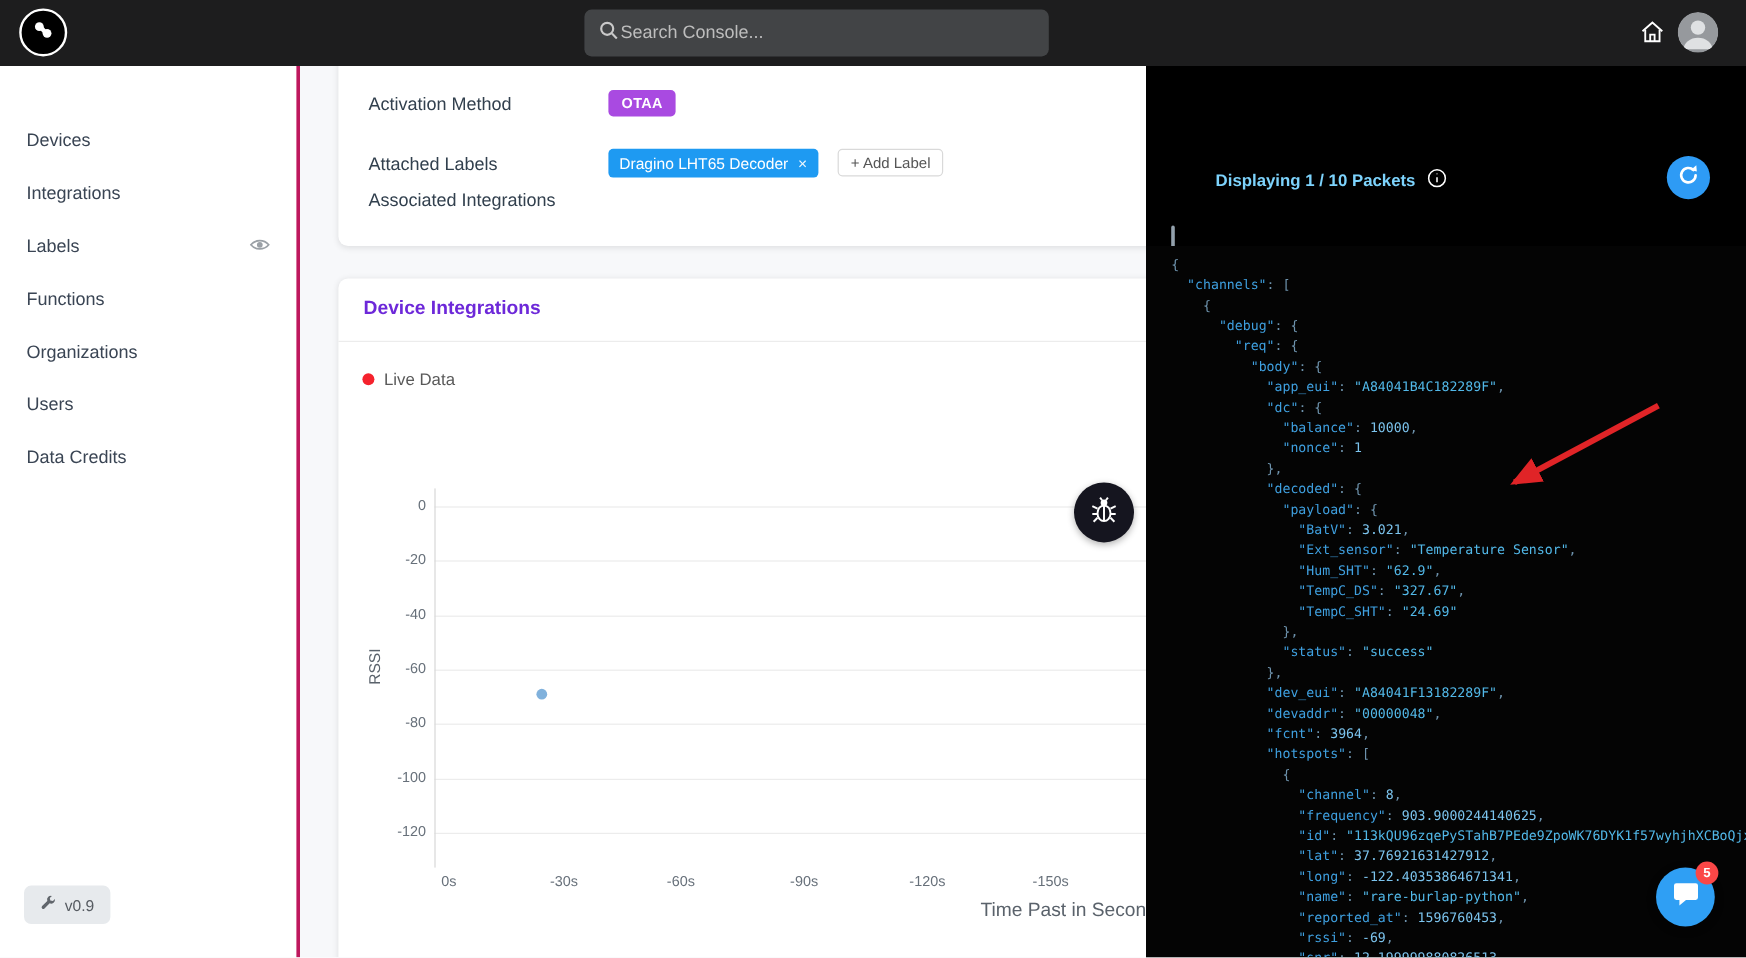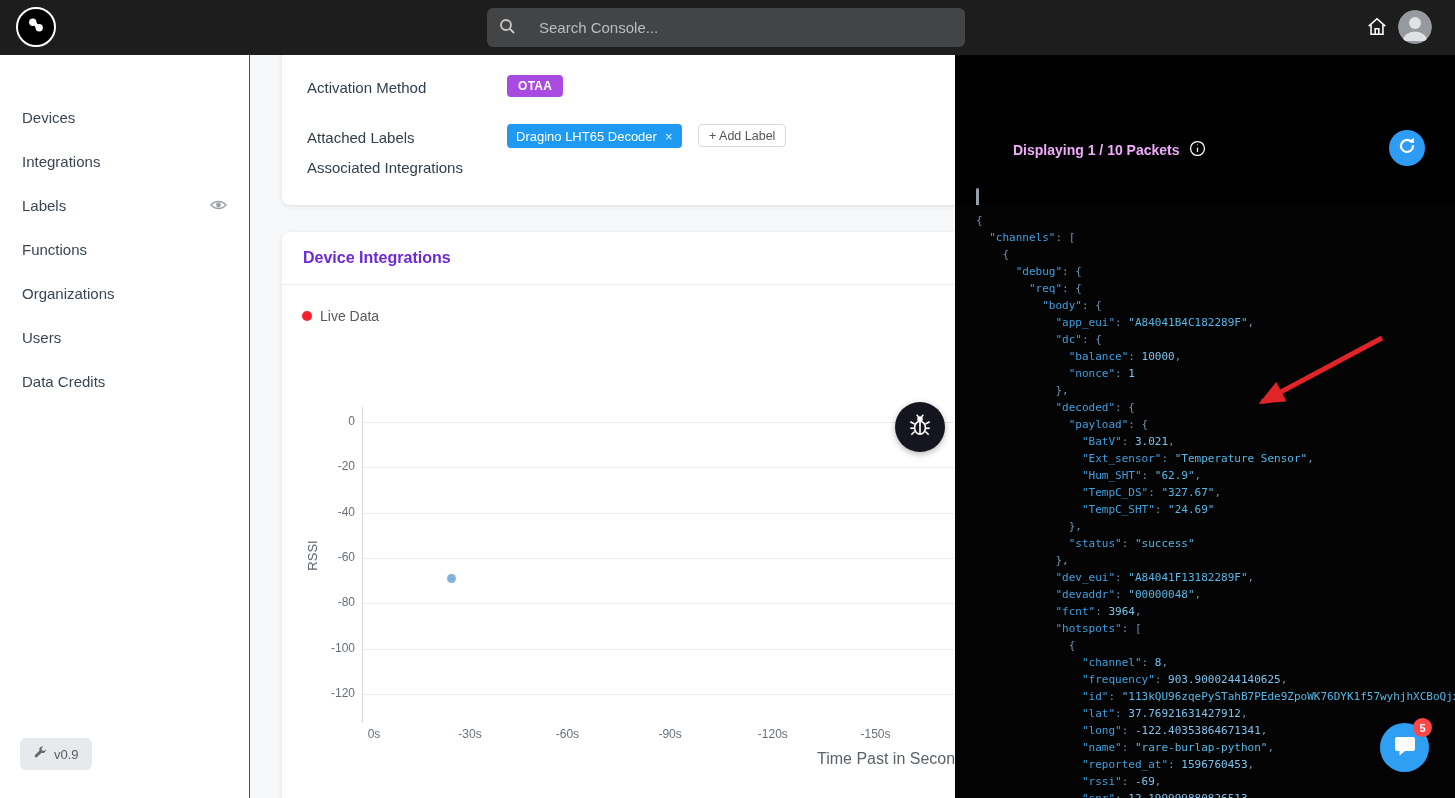--- a/index.html
+++ b/index.html
@@ -2,28 +2,28 @@
 <html><head>
 <meta charset="utf-8">
 <style>
   *{margin:0;padding:0;box-sizing:border-box}
   body{font-family:"Liberation Sans",sans-serif;background:#fff}
   #app{position:relative;width:1455px;height:798px;overflow:hidden;background:#f7f8fa}
 
   
   .topbar{position:absolute;left:0;top:0;width:1455px;height:55px;background:#1d1d1e;z-index:15}
   .logo{position:absolute;left:16px;top:7px;width:40px;height:40px;border-radius:50%;background:#000;border:2px solid #fff;display:flex;align-items:center;justify-content:center;cursor:pointer}
-  .searchbox{position:absolute;left:487px;top:8px;width:478px;height:39px;background:#424446;border-radius:6px;display:flex;align-items:center;padding:0 12px;gap:24px}
+  .searchbox{position:absolute;left:487px;top:8px;width:387px;height:39px;background:#424446;border-radius:6px;display:flex;align-items:center;padding:0 12px;gap:2px}
   .searchbox input{flex:1;background:transparent;border:none;outline:none;color:#eee;font-size:15px;font-family:inherit}
   .searchbox input::placeholder{color:#bdbdbd}
   .top-home{position:absolute;left:1366px;top:16px;width:22px;height:22px;cursor:pointer}
   .avatar{position:absolute;left:1398px;top:10px;width:34px;height:34px;border-radius:50%;overflow:hidden;cursor:pointer}
 
   
-  .sidebar{position:absolute;left:0;top:55px;width:250px;height:743px;background:#fff;border-right:1px solid #be185d;z-index:5}
+  .sidebar{position:absolute;left:0;top:55px;width:250px;height:743px;background:#fff;border-right:3px solid #be185d;z-index:5}
   .side-nav{padding-top:40px}
   .side-item{height:44px;display:flex;align-items:center;justify-content:space-between;padding:0 22px;font-size:15px;color:#3a4554;cursor:pointer}
   .version-pill{position:absolute;left:20px;bottom:28px;background:#e7eaed;border-radius:6px;height:32px;display:flex;align-items:center;gap:7px;padding:0 13px;font-size:13px;color:#565b61;cursor:pointer}
 
   
   .main{position:absolute;left:250px;top:55px;width:705px;height:743px;background:#f7f8fa;overflow:hidden}
   .card{position:absolute;background:#fff;border-radius:8px;box-shadow:0 1px 5px rgba(0,0,0,.10)}
   .card1{left:32px;top:-30px;width:800px;height:180px}
   .card2{left:32px;top:177px;width:800px;height:650px}
   .field-label{position:absolute;font-size:15px;color:#32404e}
@@ -42,21 +42,21 @@
   .ytick{position:absolute;left:28px;width:45px;text-align:right;font-size:12px;color:#67707a}
   .xtick{position:absolute;top:495px;width:52px;text-align:center;font-size:12px;color:#67707a}
   .yaxis{position:absolute;left:80px;top:175px;width:1px;height:316px;background:#d8d8d8}
   .dot{position:absolute;width:9px;height:9px;border-radius:50%;background:#80b1dc}
   .ylabel{position:absolute;left:3px;top:316px;width:54px;text-align:center;transform:rotate(-90deg);font-size:13px;color:#5a626b}
   .xlabel{position:absolute;left:535px;top:518px;font-size:16px;color:#5a626b}
   .debug-btn{position:absolute;left:613px;top:170px;width:50px;height:50px;border-radius:50%;background:#15151f;display:flex;align-items:center;justify-content:center;cursor:pointer;z-index:6;box-shadow:0 2px 6px rgba(0,0,0,.3)}
 
   
   .packet-panel{position:absolute;left:955px;top:55px;width:500px;height:743px;background:#000;z-index:8}
-  .packet-title{position:absolute;left:58px;top:85px;font-size:14px;font-weight:bold;color:#f0abfc;display:flex;align-items:center;gap:9px}
+  .packet-title{position:absolute;left:58px;top:85px;font-size:14px;font-weight:bold;color:#7dd3fc;display:flex;align-items:center;gap:9px}
   .refresh-btn{position:absolute;left:434px;top:75px;width:36px;height:36px;border-radius:50%;background:#2e9bf5;display:flex;align-items:center;justify-content:center;cursor:pointer}
   .json-area{position:absolute;left:0;top:150px;width:100%;height:593px;overflow:hidden;padding:7px 0 0 21px;background:#040404}
   .jline{font-family:"DejaVu Sans Mono",monospace;font-size:11px;line-height:17px;white-space:pre;color:#6e93ad}
   .jk{color:#3fa0e0}.js{color:#52b8e8}.jn{color:#7cc4ee}
   .scroll-thumb{position:absolute;left:21px;top:133px;width:3px;height:26px;background:#93a1ad;border-radius:2px;cursor:pointer}
 
   
   .arrow-overlay{position:absolute;left:0;top:0;width:1455px;height:798px;pointer-events:none;z-index:25}
   .intercom{position:absolute;left:1380px;top:723px;width:49px;height:49px;border-radius:50%;background:#2f9ff4;display:flex;align-items:center;justify-content:center;cursor:pointer;z-index:30;box-shadow:0 2px 8px rgba(0,0,0,.25)}
   .intercom-badge{position:absolute;right:-3px;top:-5px;min-width:19px;height:19px;border-radius:10px;background:#fb4747;color:#fff;font-size:11px;font-weight:bold;display:flex;align-items:center;justify-content:center;padding:0 4px}

